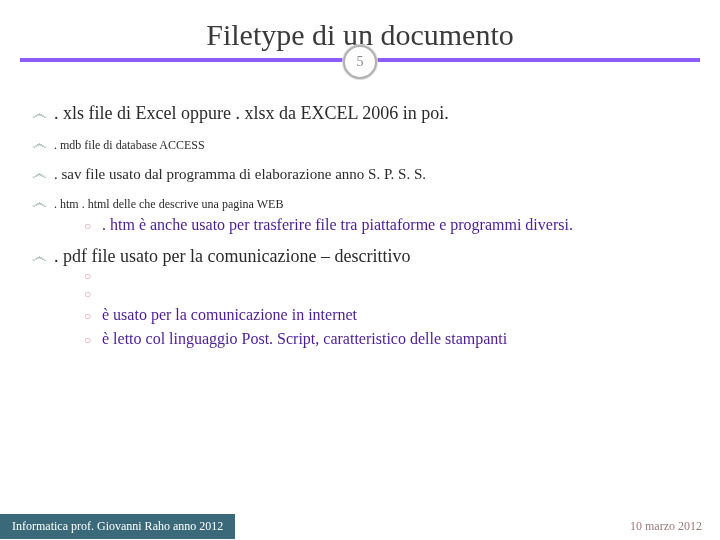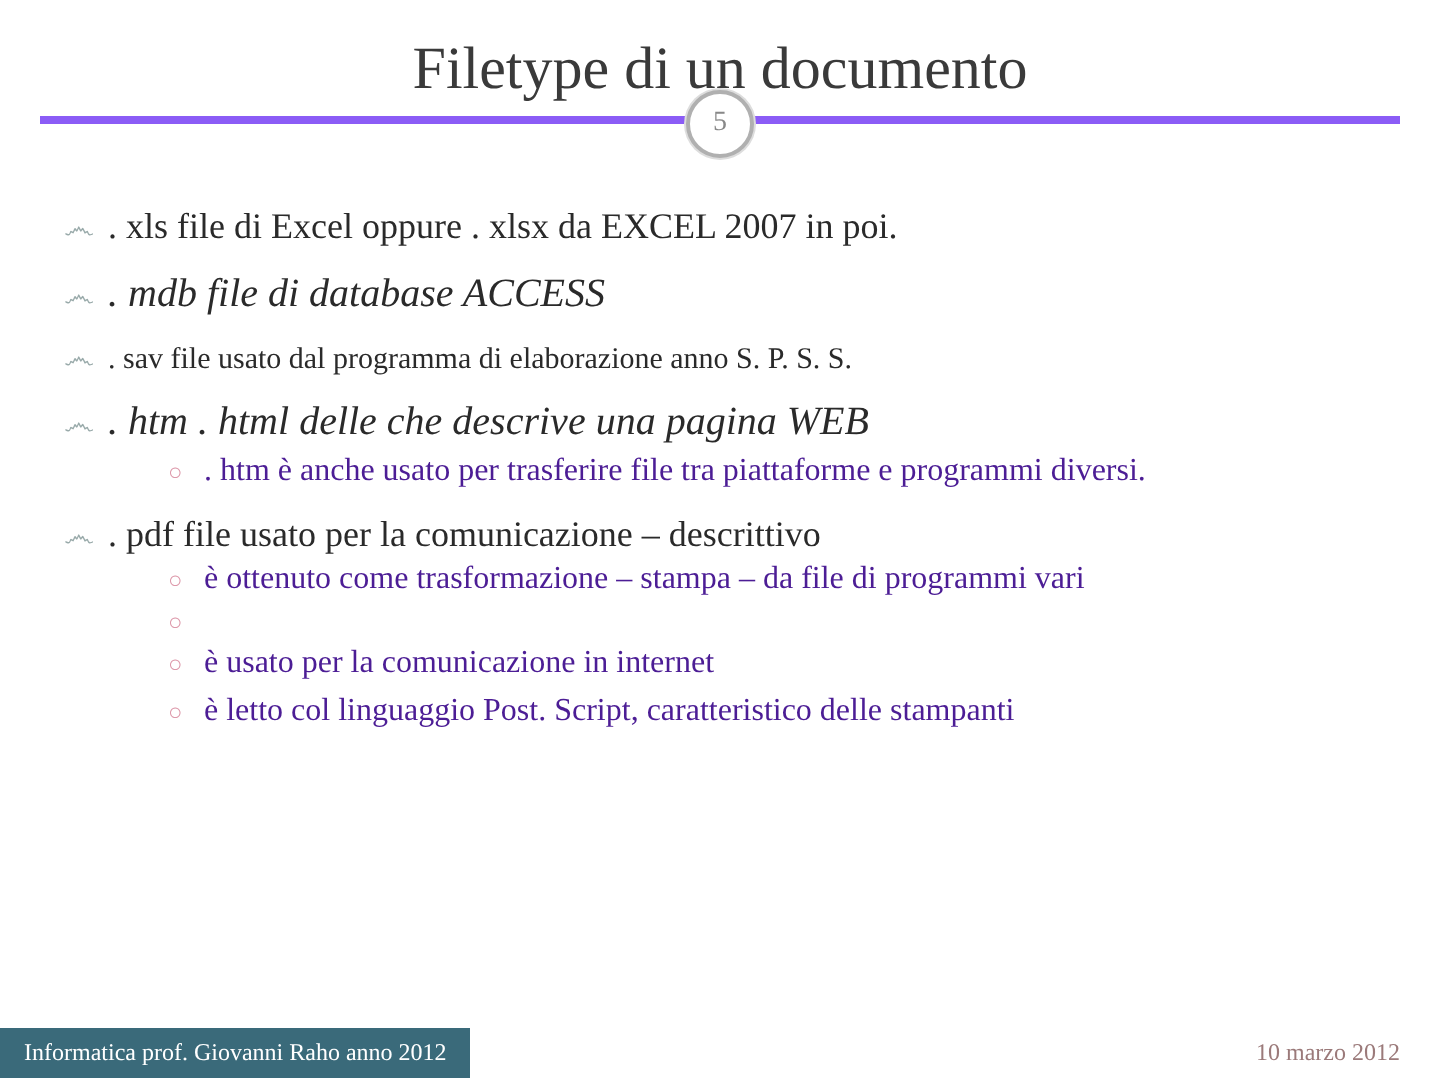--- a/index.html
+++ b/index.html
@@ -48,21 +48,21 @@
   .content {
     padding: 22px 24px 0 32px;
   }
   .item {
     margin-bottom: 8px;
     font-size: 18px;
     color: #2a2a2a;
     line-height: 1.35;
   }
   .item .ext { font-family: Georgia, serif; }
-  .item .small { font-size: 20px; font-style: italic; }
+  .item .small { font-size: 12px; }
   .item .smaller { font-size: 15px; }
   .bullet {
     display: inline-block;
     width: 22px;
     vertical-align: top;
     color: #9aa;
     font-size: 16px;
   }
   .row {
     display: flex;
@@ -85,37 +85,37 @@
   }
   .sub-row {
     display: flex;
     align-items: baseline;
     margin-bottom: 2px;
   }
   .footer {
     position: absolute;
     bottom: 0;
     left: 0;
-    right: 12px;
+    right: 0;
     height: 28px;
     display: flex;
     align-items: center;
   }
   .footer-left {
     background: #3a6a7a;
     color: #fff;
     font-size: 12px;
     padding: 5px 12px;
     font-family: Georgia, serif;
   }
   .footer-right {
     margin-left: auto;
     color: #9b7a7a;
     font-size: 12px;
-    padding-right: 8px;
+    padding-right: 18px;
     font-family: Georgia, serif;
   }
   .swirl {
     font-family: Georgia, serif;
   }
 </style>
 </head>
 <body>
 
 <div class="slide">
@@ -125,21 +125,21 @@
   </div>
   <div class="pagenum-wrap">
     <span class="pagenum">5</span>
   </div>
 
   <div class="content">
 
     <div class="item row">
       <span class="bullet swirl">෴</span>
       <span class="text">
-        <span class="ext">. xls</span><span> file di Excel oppure  . xlsx da EXCEL 2007  in poi.</span>
+        <span class="ext">. xls</span><span> file di Excel oppure  . xlsx da EXCEL 2006  in poi.</span>
       </span>
     </div>
 
     <div class="item row">
       <span class="bullet swirl">෴</span>
       <span class="text small">
         <span class="ext">. mdb</span><span>  file di database ACCESS</span>
       </span>
     </div>
 
@@ -168,21 +168,20 @@
     <div class="item">
       <div class="row">
         <span class="bullet swirl">෴</span>
         <span class="text">
           <span class="ext">. pdf</span><span>  file usato per la comunicazione – descrittivo</span>
         </span>
       </div>
       <div class="sub">
         <div class="sub-row">
           <span class="circ">○</span>
-          <span class="t">è ottenuto come trasformazione – stampa – da file di programmi vari</span>
         </div>
         <div class="sub-row">
           <span class="circ">○</span>
         </div>
         <div class="sub-row">
           <span class="circ">○</span>
           <span class="t">è usato per la comunicazione in internet</span>
         </div>
         <div class="sub-row">
           <span class="circ">○</span>

